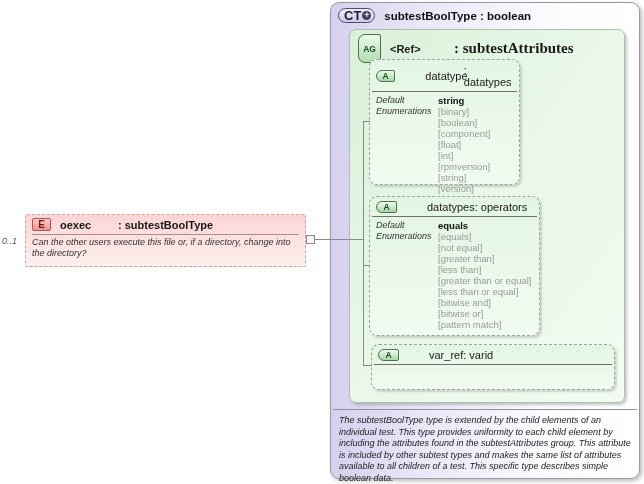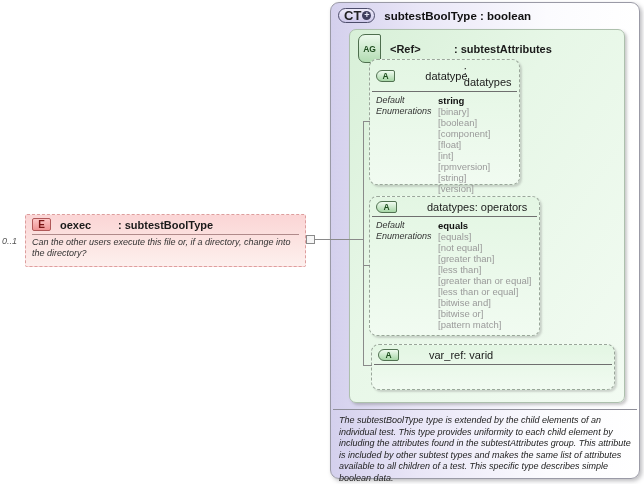--- a/index.html
+++ b/index.html
@@ -61,21 +61,21 @@
     box-shadow:2px 2px 3px rgba(100,100,100,0.35);
   }
   .ag-header { position:absolute; left:8px; top:4px; display:flex; align-items:center; }
   .ag-icon {
     width:23px; height:29px; display:inline-flex; align-items:center; justify-content:center;
     border:1px solid #4e6e4e; border-radius:7px 2px 2px 7px;
     background:linear-gradient(#ecf9ec,#b2dcb2);
     font-size:8.5px; font-weight:bold; color:#1f4d1f; margin-right:9px;
   }
   .ag-name { font-weight:bold; font-size:11px; color:#1a1a1a; min-width:64px; }
-  .ag-type { font-weight:bold; font-size:11px; color:#1a1a1a; }
+  .ag-type { font-weight:bold; font-size:15px; color:#1a1a1a;font-family:Liberation Serif, serif; }
 
   
   .attr-box {
     position:absolute; border:1px dashed #9aa69a; border-radius:8px;
     background:linear-gradient(#e3f6e3,#f1fbf1);
     box-shadow:2px 2px 2px rgba(110,110,110,0.28);
   }
   .attr-header { display:flex; align-items:center; padding:4px 6px 2px 6px; }
   .a-icon {
     width:21px; height:12px; display:inline-flex; align-items:center; justify-content:center;

